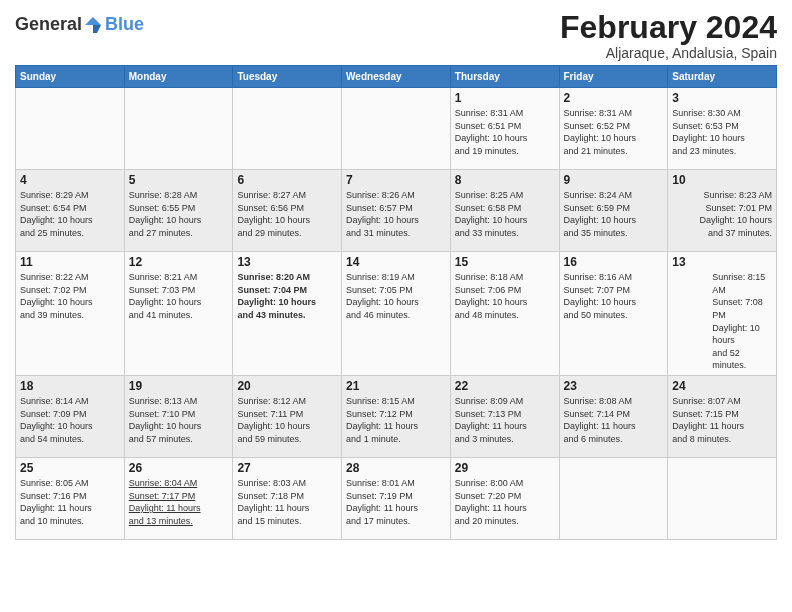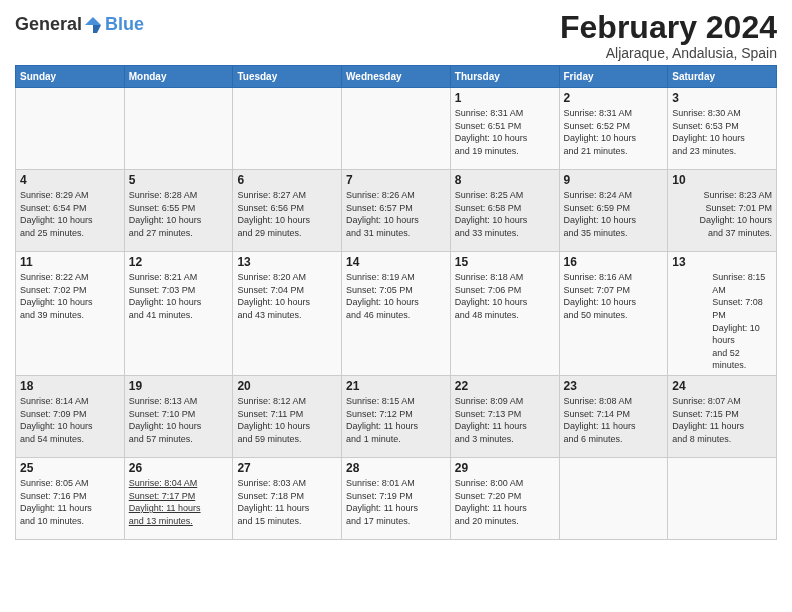--- a/index.html
+++ b/index.html
@@ -215,21 +215,21 @@
           </td>
           <td>
             <span class="day-num">12</span>
             <div class="day-info" style="white-space: pre-line;">Sunrise: 8:21 AM
 Sunset: 7:03 PM
 Daylight: 10 hours
 and 41 minutes.</div>
           </td>
           <td>
             <span class="day-num">13</span>
-            <div class="day-info" style="white-space: pre-line;">Sunrise: 8:20 AM
+            <div class="day-info" style="white-space: pre-line; font-weight: bold;">Sunrise: 8:20 AM
 Sunset: 7:04 PM
 Daylight: 10 hours
 and 43 minutes.</div>
           </td>
           <td>
             <span class="day-num">14</span>
             <div class="day-info" style="white-space: pre-line;">Sunrise: 8:19 AM
 Sunset: 7:05 PM
 Daylight: 10 hours
 and 46 minutes.</div>

